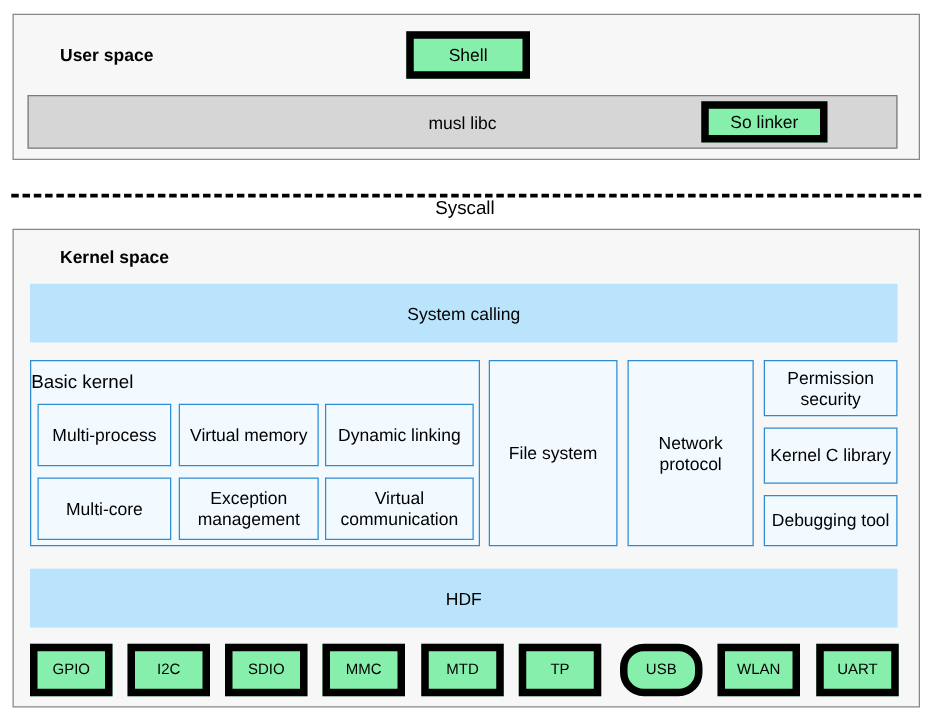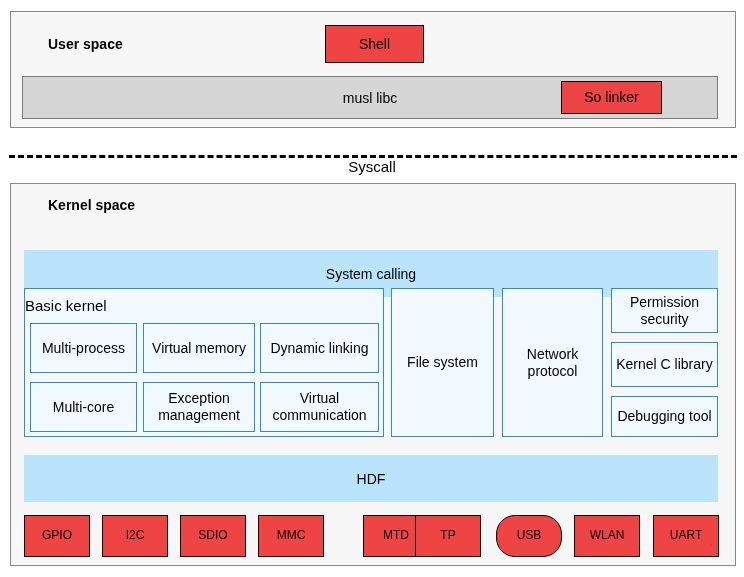--- a/index.html
+++ b/index.html
@@ -27,22 +27,22 @@
   .section-title {
     position: absolute;
     font-weight: bold;
     font-size: 14px;
     color: #000;
     white-space: nowrap;
   }
 
   
   .gray-box {
-    background: #ef4444;
-    border: 1px solid #000000;
+    background: #86efac;
+    border: 6px solid #000000;
     display: flex;
     align-items: center;
     justify-content: center;
     font-size: 14px;
     text-align: center;
     line-height: 1.15;
   }
 
   .gray-bar {
     background: #d6d6d6;
@@ -117,21 +117,21 @@
 
 <div class="abs gray-box" style="left:561px; top:81px; width:101px; height:33px;">So linker</div>
 
 <div class="abs dash-line" style="left:9px; top:155px; width:728px;"></div>
 <div class="syscall-label" style="left:0px; top:158px; width:744px;">Syscall</div>
 
 <div class="abs section-frame" style="left:10px; top:183px; width:726px; height:383px;"></div>
 
 <div class="section-title" style="left:48px; top:197px;">Kernel space</div>
 
-<div class="abs blue-bar" style="left:24px; top:227px; width:694px; height:47px;margin-top:23px;">System calling</div>
+<div class="abs blue-bar" style="left:24px; top:227px; width:694px; height:47px;">System calling</div>
 
 <div class="abs lblue-group" style="left:24px; top:288px; width:360px; height:149px;">
   <div class="group-title" style="top:8px;">Basic kernel</div>
 </div>
 
 <div class="abs lblue-box" style="left:30px; top:323px; width:107px; height:50px;">Multi-process</div>
 <div class="abs lblue-box" style="left:143px; top:323px; width:112px; height:50px;">Virtual memory</div>
 <div class="abs lblue-box" style="left:260px; top:323px; width:119px; height:50px;">Dynamic linking</div>
 
 <div class="abs lblue-box" style="left:30px; top:382px; width:107px; height:50px;">Multi-core</div>
@@ -144,17 +144,17 @@
 <div class="abs lblue-box" style="left:611px; top:288px; width:107px; height:45px;">Permission security</div>
 <div class="abs lblue-box" style="left:611px; top:342px; width:107px; height:45px;">Kernel C library</div>
 <div class="abs lblue-box" style="left:611px; top:396px; width:107px; height:41px;">Debugging tool</div>
 
 <div class="abs blue-bar" style="left:24px; top:455px; width:694px; height:47px;">HDF</div>
 
 <div class="abs gray-box hal-label" style="left:24px; top:515px; width:66px; height:42px;">GPIO</div>
 <div class="abs gray-box hal-label" style="left:102px; top:515px; width:66px; height:42px;">I2C</div>
 <div class="abs gray-box hal-label" style="left:180px; top:515px; width:66px; height:42px;">SDIO</div>
 <div class="abs gray-box hal-label" style="left:258px; top:515px; width:66px; height:42px;">MMC</div>
-<div class="abs gray-box hal-label" style="left:337px; top:515px; width:66px; height:42px;margin-left:26px;">MTD</div>
+<div class="abs gray-box hal-label" style="left:337px; top:515px; width:66px; height:42px;">MTD</div>
 <div class="abs gray-box hal-label" style="left:415px; top:515px; width:66px; height:42px;">TP</div>
 <div class="abs gray-box hal-label" style="left:496px; top:515px; width:66px; height:42px;border-radius:19px;">USB</div>
 <div class="abs gray-box hal-label" style="left:574px; top:515px; width:66px; height:42px;">WLAN</div>
 <div class="abs gray-box hal-label" style="left:653px; top:515px; width:66px; height:42px;">UART</div>
 
 </body></html>

